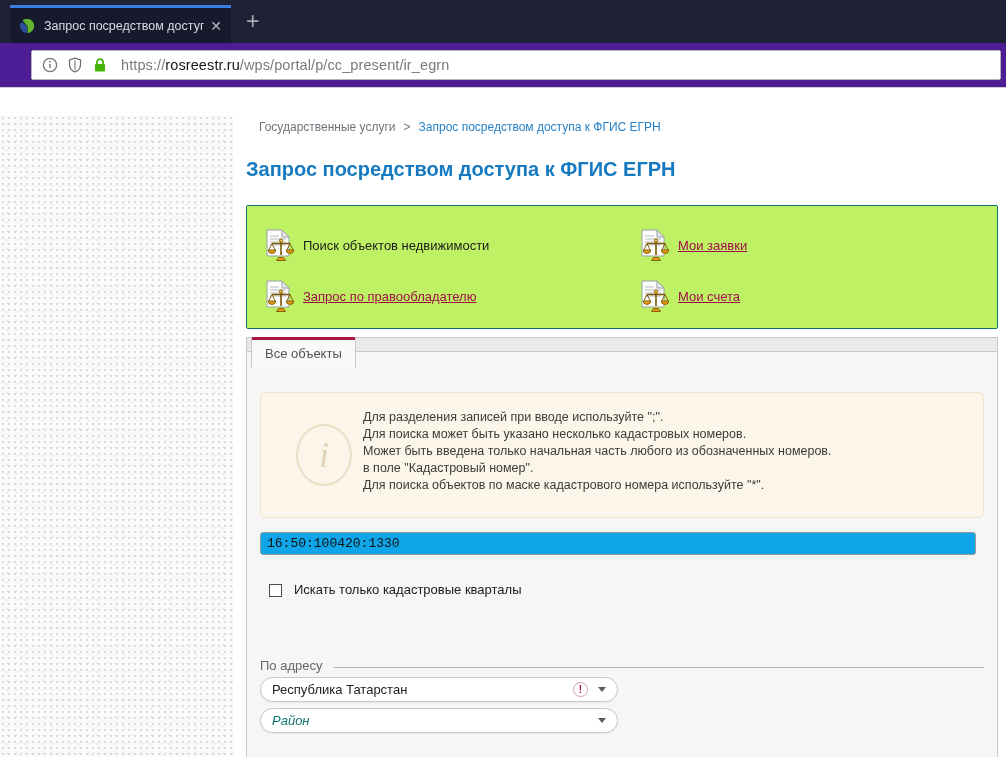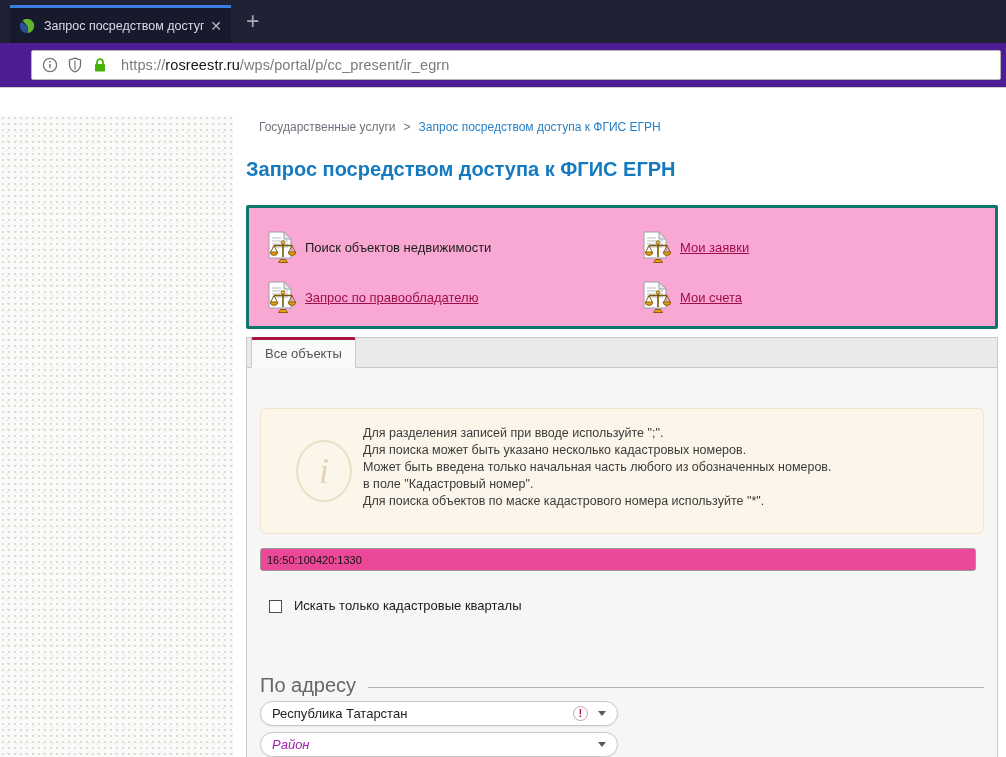--- a/index.html
+++ b/index.html
@@ -40,67 +40,67 @@
   .breadcrumb { position:absolute; left:26px; top:32px; font-size:12px; }
   .crumb-parent { color:#6d747c; text-decoration:none; }
   .crumb-sep { color:#6d747c; margin:0 8px; }
   .crumb-current { color:#2780c6; text-decoration:none; }
 
   .page-title { position:absolute; left:13px; top:70px; font-size:20px; font-weight:bold;
                 color:#167ac1; }
 
   
   .quickpanel { position:absolute; left:13px; top:117px; width:752px; height:124px;
-                background:#f9a8d4; border:3px solid #0f766e; border-radius:2px;
+                background:#bef264; border:1px solid #0f766e; border-radius:2px;
                 display:grid; grid-template-columns:375px 1fr; padding:18px 0 10px 18px;
                 row-gap:8px; align-items:center; }
   .ql-item { display:flex; align-items:center; height:42px; }
   .ql-item svg { flex:0 0 30px; }
   .ql-label { font-size:13px; margin-left:8px; }
   .ql-plain { color:#1b1b1b; text-decoration:none; }
   .ql-link  { color:#a00d4b; }
 
   
   .tabpanel { position:absolute; left:13px; top:249px; width:752px; bottom:-2px;
               border:1px solid #c9c9c9; background:#f6f6f5; }
-  .tabstrip { height:30px; background:#eaeaea; border-bottom:1px solid #c9c9c9; position:relative; }
+  .tabstrip { height:14px; background:#eaeaea; border-bottom:1px solid #c9c9c9; position:relative; }
   .ftab-active { position:absolute; left:4px; top:-1px; height:31px; background:#f9f9f8;
                  border:1px solid #c9c9c9; border-bottom:1px solid #f9f9f8;
                  border-top:3px solid #a81440; border-radius:3px 3px 0 0;
                  padding:0 13px; display:flex; align-items:center; font-size:13px; color:#555; }
 
   .infobox { margin:40px 13px 0 13px; height:126px; background:#fcf5e9;
              border:1px solid #f0e4cc; border-radius:6px; position:relative;
              padding:16px 20px 0 102px; font-size:12.5px; color:#3b3b3b; line-height:17px; }
   .info-i { position:absolute; left:35px; top:50%; transform:translateY(-50%);
             width:56px; height:62px; border:2px solid #ebdfc6; border-radius:50%;
             display:flex; align-items:center; justify-content:center;
             font-family:"Liberation Serif", serif; font-style:italic;
             font-size:36px; color:#e2d3b4; }
   .info-para2 { }
 
   .cad-input { display:block; margin:14px 13px 0 13px; width:716px; height:23px;
-               border:1px solid #9a9a9a; border-radius:3px; font-size:11px; color:#111;
-               padding:0 6px; font-family:Liberation Sans, sans-serif; background:#ec4899; }
+               border:1px solid #9a9a9a; border-radius:3px; font-size:13px; color:#111;
+               padding:0 6px; font-family:Liberation Mono, monospace; background:#0ea5e9; }
 
   .chk-row { margin:27px 0 0 22px; display:flex; align-items:flex-end; }
   .chk-box { width:13px; height:13px; border:1px solid #4d4d4d; background:#fff; }
   .chk-label { font-size:13px; color:#1b1b1b; margin-left:12px; }
 
   .addr-fieldset { margin:61px 13px 0 13px; }
-  .addr-legend { display:flex; align-items:center; color:#666; font-size:20px; }
+  .addr-legend { display:flex; align-items:center; color:#666; font-size:13px; }
   .addr-legend-line { flex:1; border-top:1px solid #b3b3b3; margin:3px 0 0 12px; }
 
   .dropdown { width:358px; height:25px; border:1px solid #c8c8c8; border-radius:13px;
               background:#fff; box-shadow:0 1px 2px rgba(0,0,0,.06);
               display:flex; align-items:center; padding:0 11px; font-size:13px;justify-content:flex-end; }
   .dd-region { margin-top:4px; }
   .dd-district { margin-top:6px; }
   .dd-value { color:#222; }
-  .dd-placeholder { color:#a21caf; font-style:italic; }
+  .dd-placeholder { color:#0f766e; font-style:italic; }
   .dd-spacer { flex:1; }
   .warn-badge { width:15px; height:15px; border:1px solid #cf9fae; border-radius:50%;
                 display:flex; align-items:center; justify-content:center;
                 color:#a50f3c; font-size:10px; font-weight:bold; margin-right:10px; }
   .dd-arrow { width:0; height:0; border-left:4px solid transparent;
               border-right:4px solid transparent; border-top:5px solid #5a5a5a; }
 </style>
 </head>
 <body>
 

